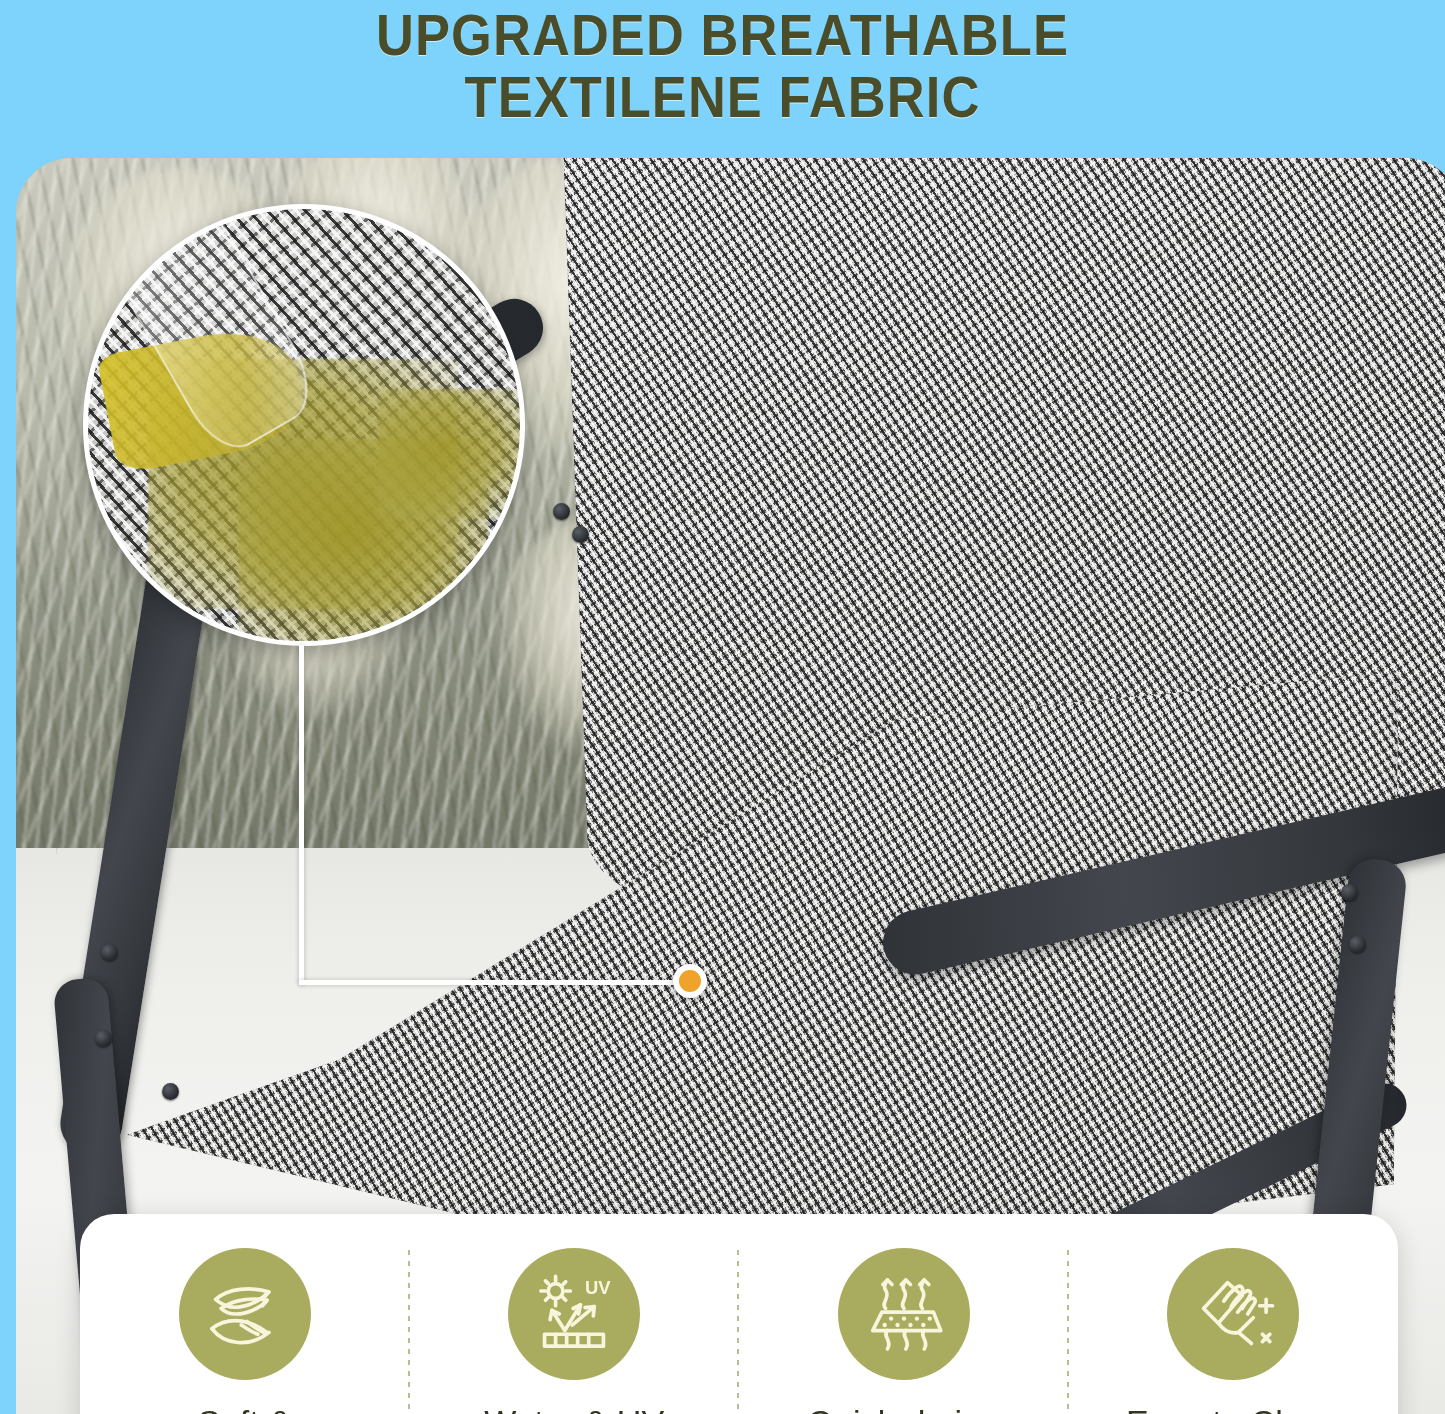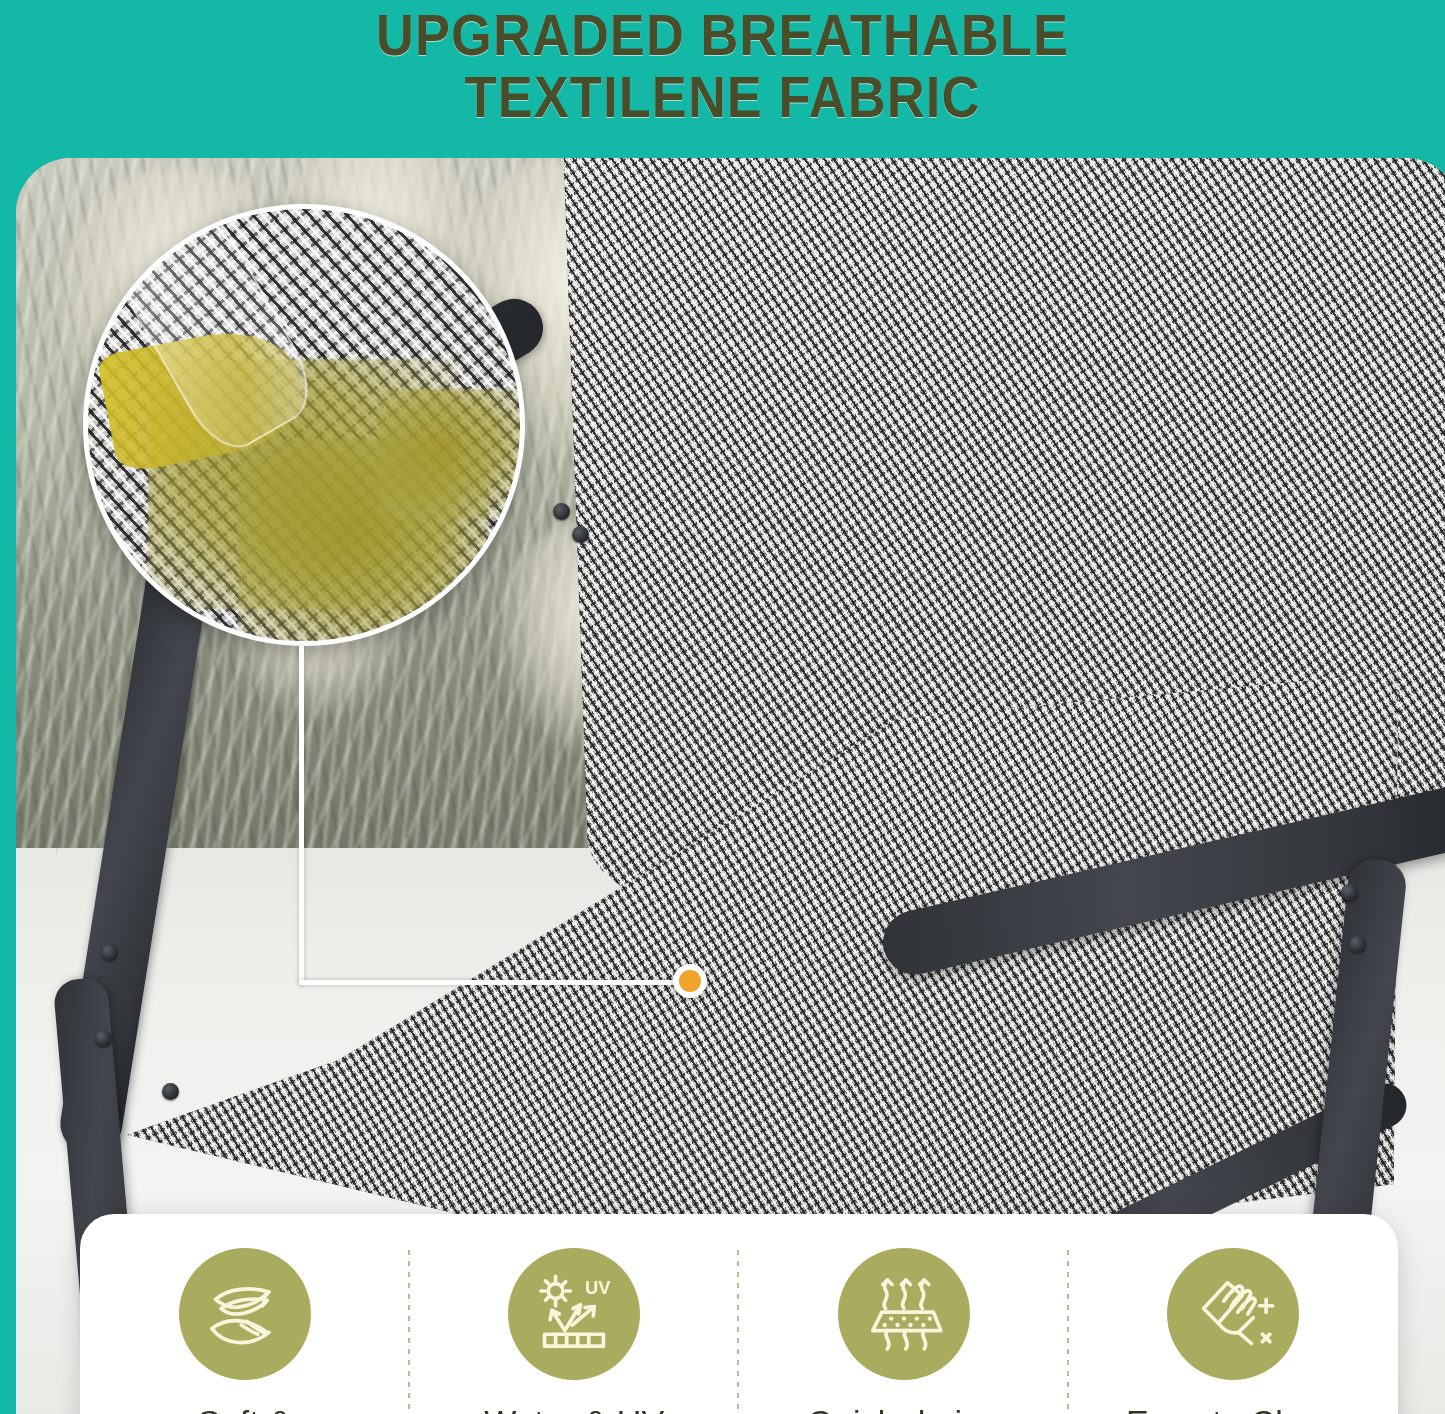--- a/index.html
+++ b/index.html
@@ -4,21 +4,21 @@
 <style>
   * { margin:0; padding:0; box-sizing:border-box; }
 
   html, body {
     width:1445px; height:1414px;
     background:#ffffff;
     font-family:"Liberation Sans", sans-serif;
     overflow:hidden;
   }
 
-  #page { position:relative; width:1445px; height:1414px; background:#14b8a6; }
+  #page { position:relative; width:1445px; height:1414px; background:#7dd3fc; }
 
   
   .headline {
     position:absolute; left:0; top:4px; width:1445px;
     text-align:center;
     color:#4A4D2A;
     font-family:"Liberation Sans Narrow","Liberation Sans",sans-serif;
     font-weight:bold;
     font-size:57px;
     line-height:62px;

